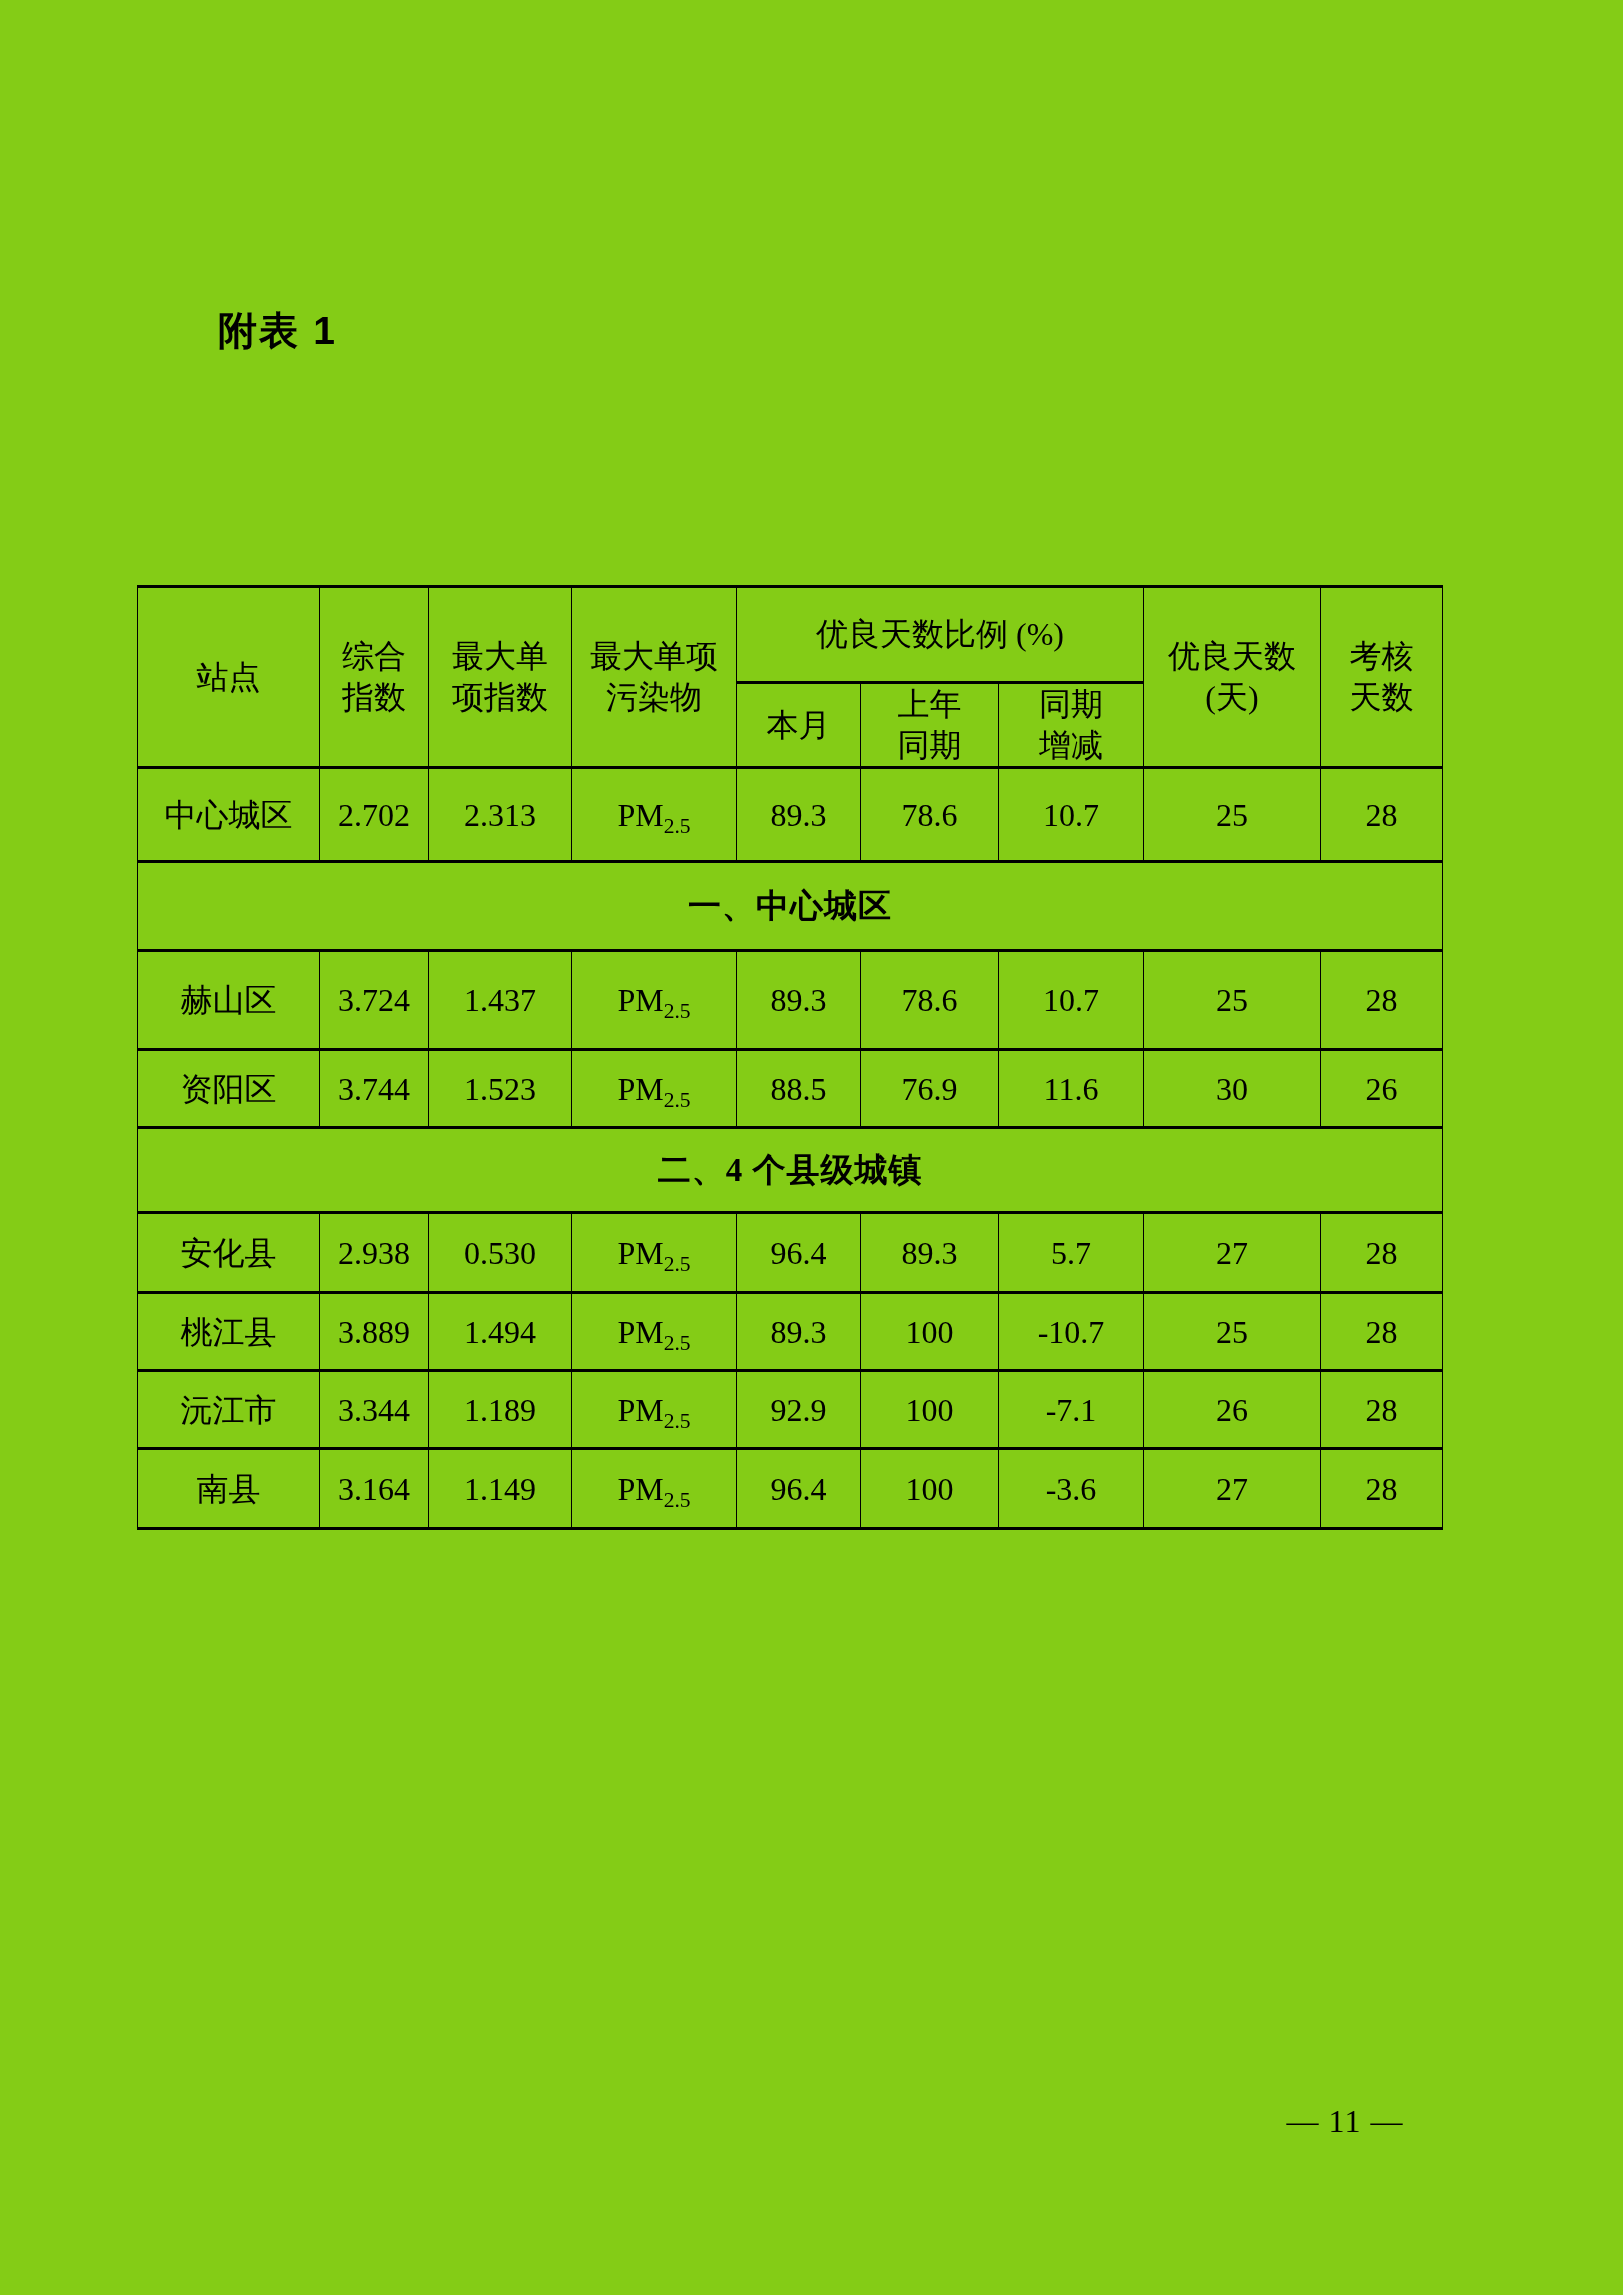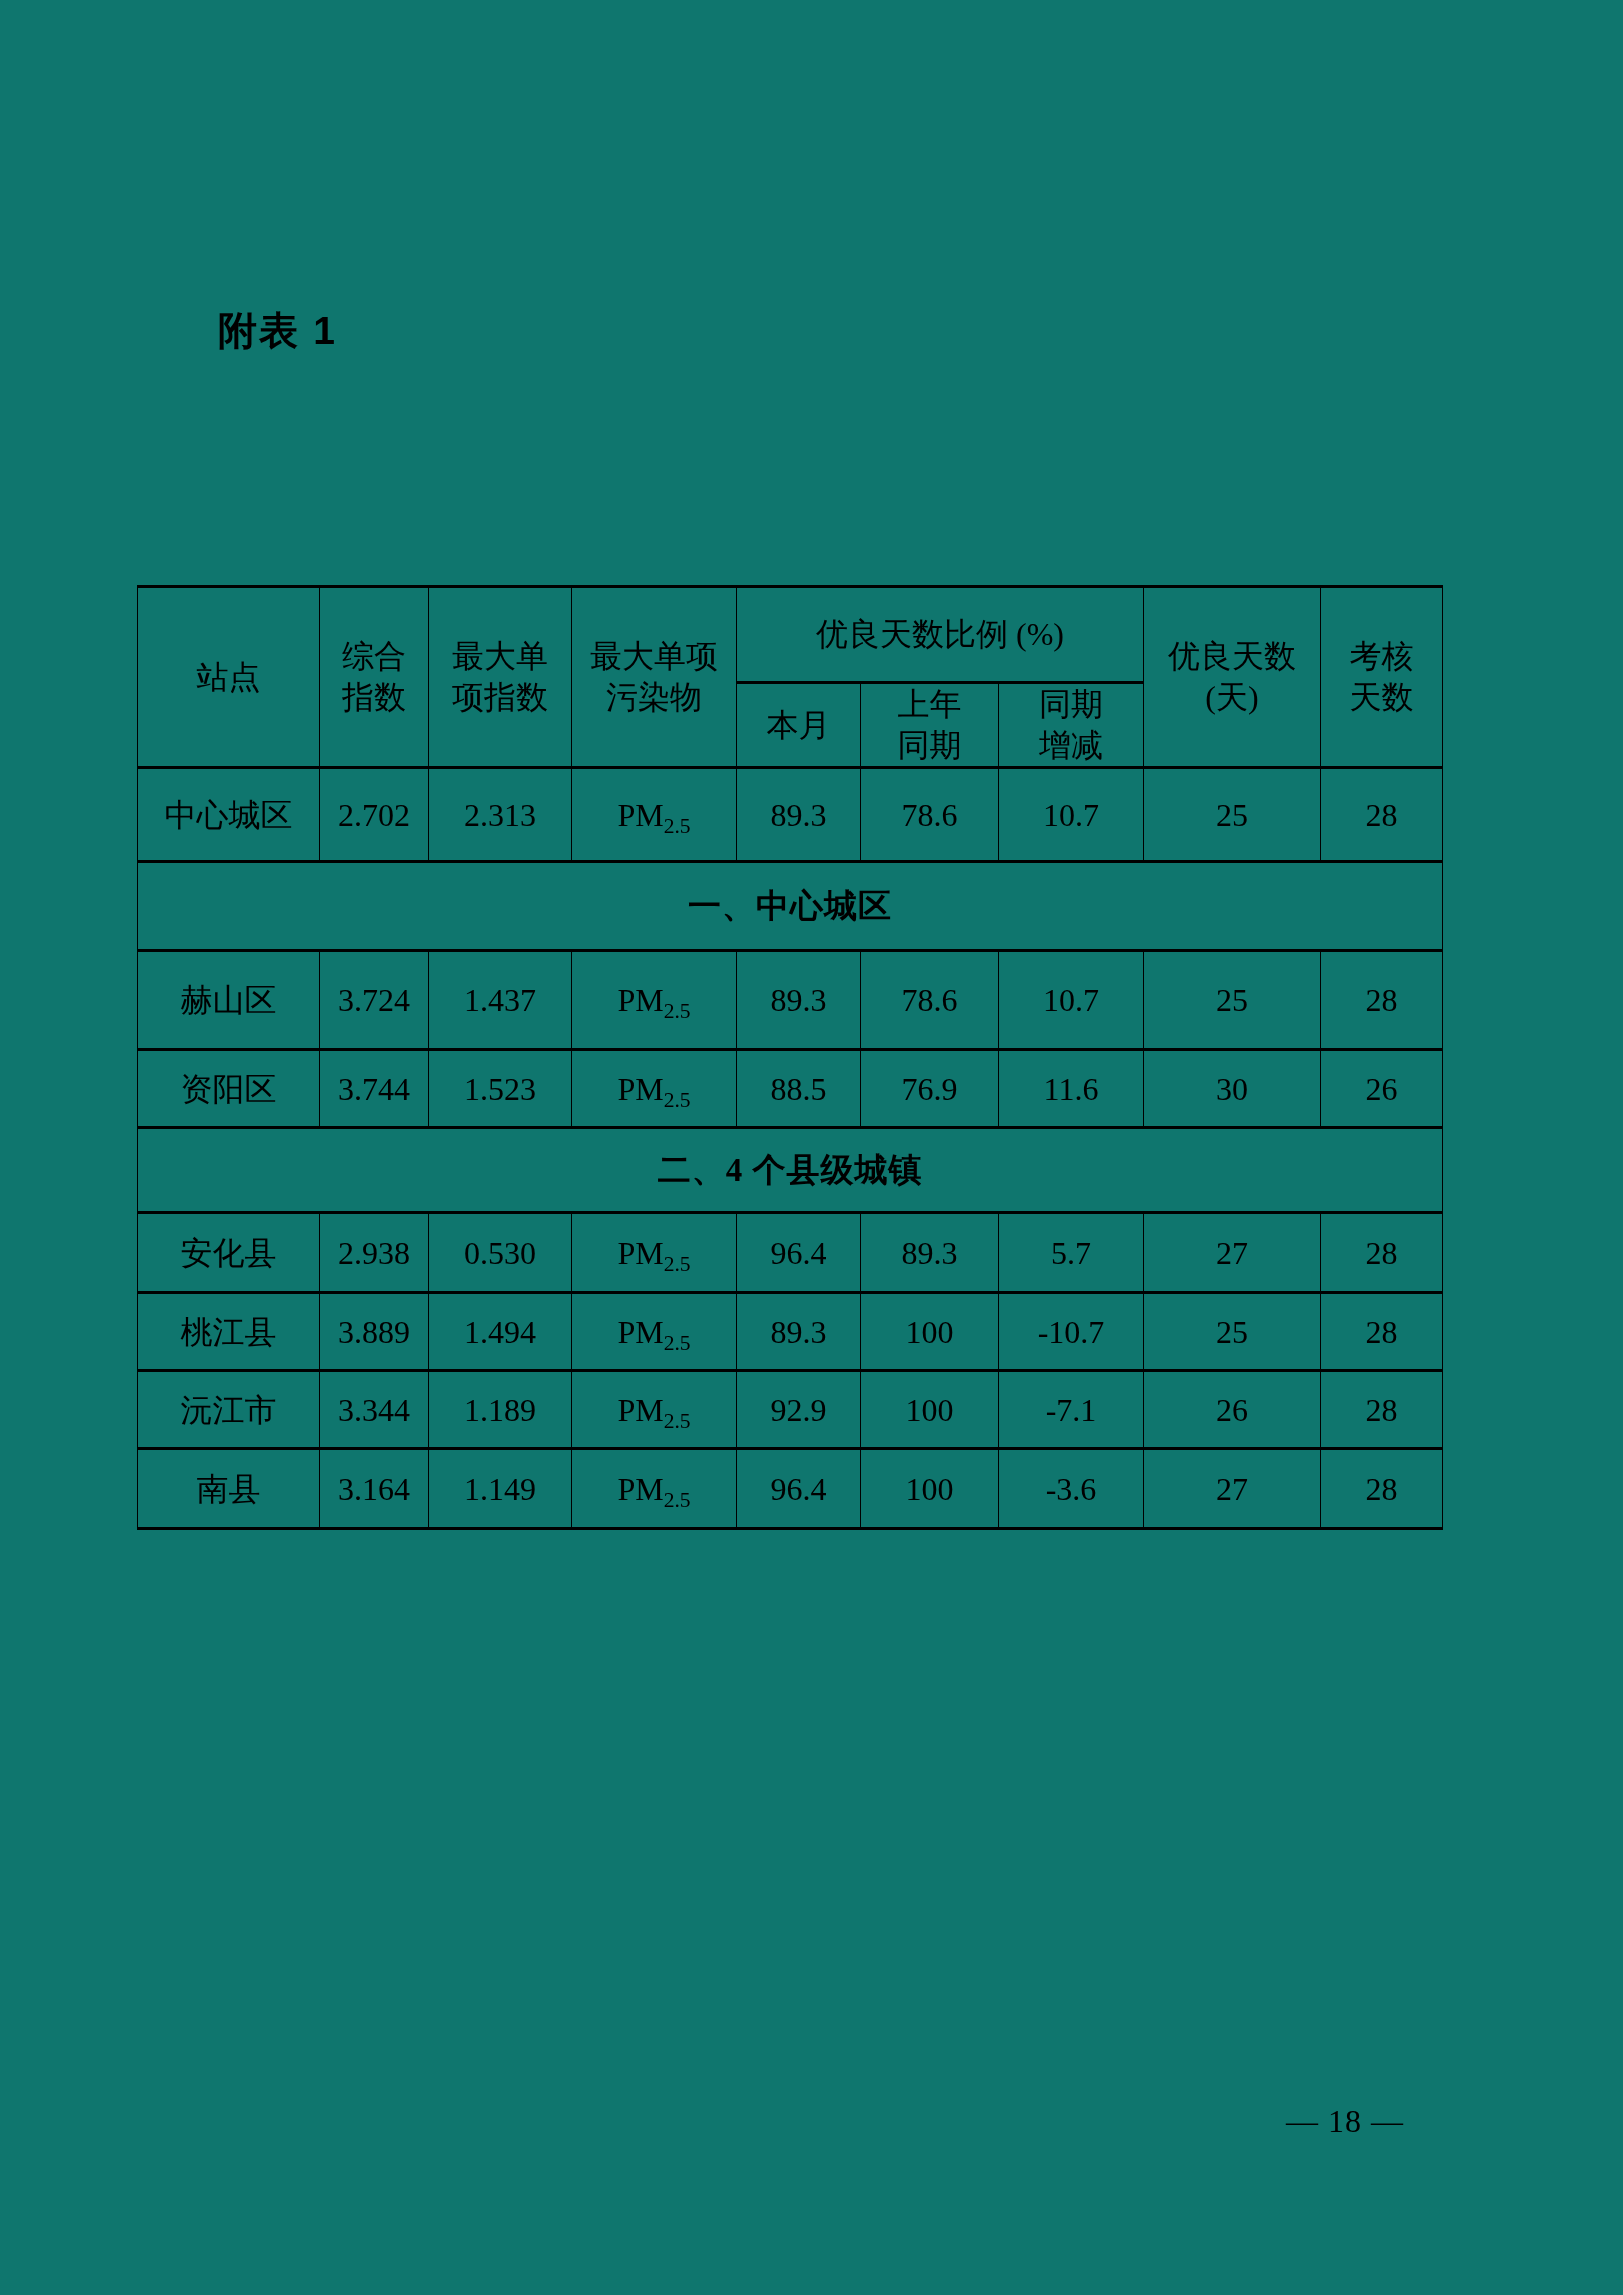--- a/index.html
+++ b/index.html
@@ -1,20 +1,20 @@
 <!DOCTYPE html>
 <html style="font-size:8.2px"><head>
 <meta charset="utf-8">
 <style>
   html,body{margin:0;padding:0;}
   .page{
     position:relative;
     width:1623px;
     height:2295px;
-    background:#0f766e;
+    background:#84cc16;
     color:#000000;
     font-family:"Liberation Serif","DejaVu Serif",serif;
     overflow:hidden;
   }
   .appendix-label{
     position:absolute;
     left:218px;
     top:307px;
     font-size:39px;
     line-height:47px;
@@ -209,16 +209,16 @@
       <td><span>PM</span><span class="pm-sub">2.5</span></td>
       <td>96.4</td>
       <td>100</td>
       <td>-3.6</td>
       <td>27</td>
       <td>28</td>
     </tr>
   </tbody>
     </table>
 
-  <div class="page-number">— 18 —</div>
+  <div class="page-number">— 11 —</div>
 
 </div>
 
 
 </body></html>

